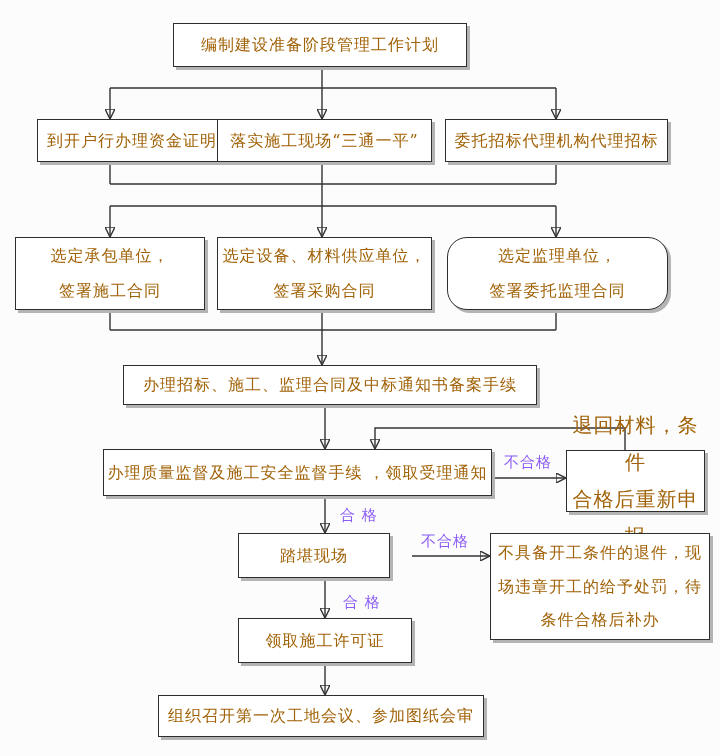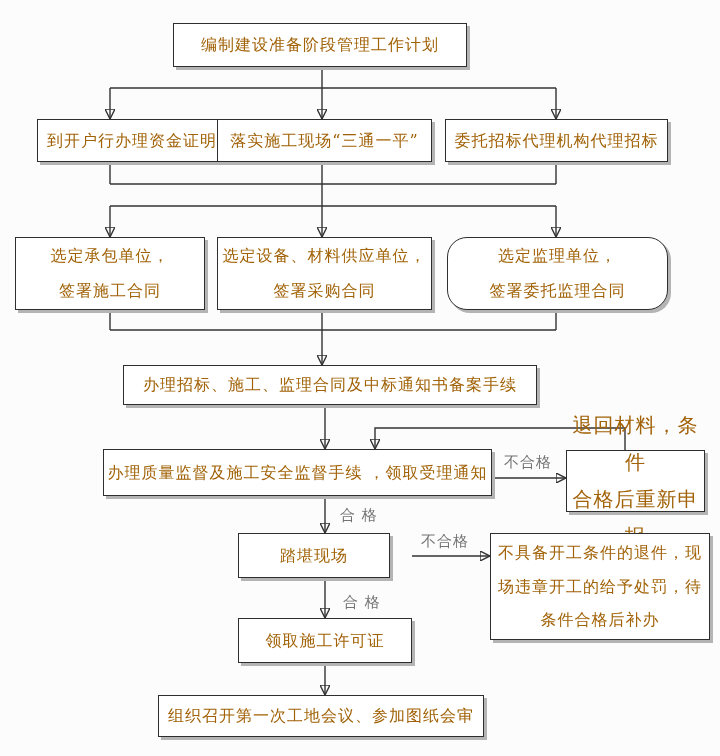--- a/index.html
+++ b/index.html
@@ -27,21 +27,21 @@
     justify-content:center;
     text-align:center;
     white-space:pre-line;
     line-height:1.5;
   }
   .node.two { line-height:2.15; }
   .node.three { line-height:2.1; }
   .node.back { line-height:1.85; font-size:20px; }
   .edge-label {
     position:absolute;
-    color:#737373;
+    color:#8b5cf6;
     font-size:15px;
     letter-spacing:1px;
     white-space:pre;
   }
 </style>
 </head>
 <body>
 
 <div id="stage">
 

